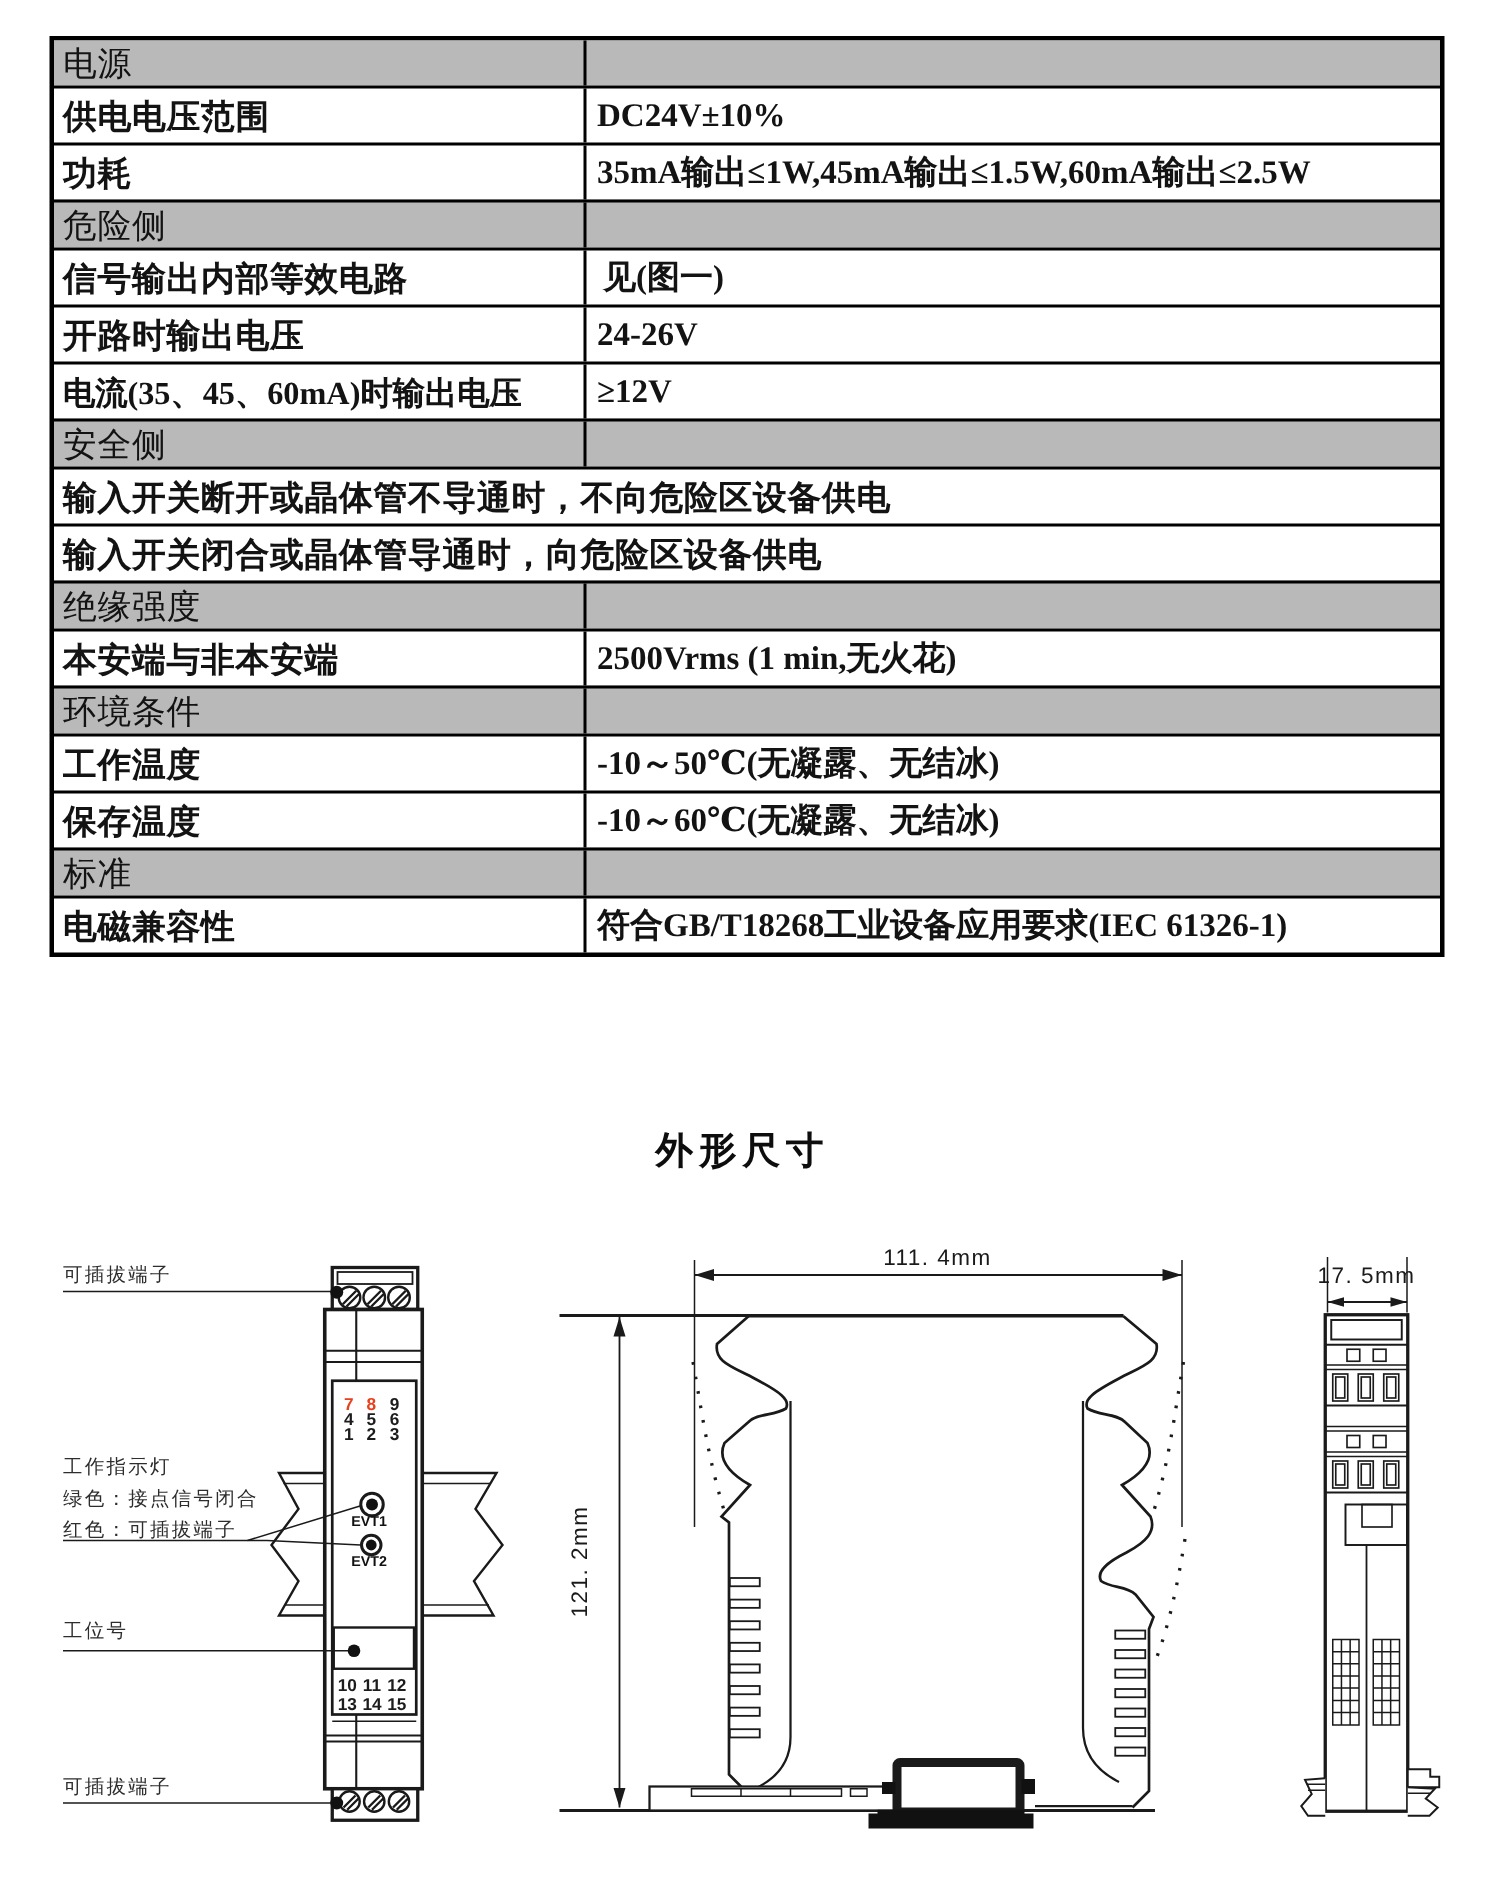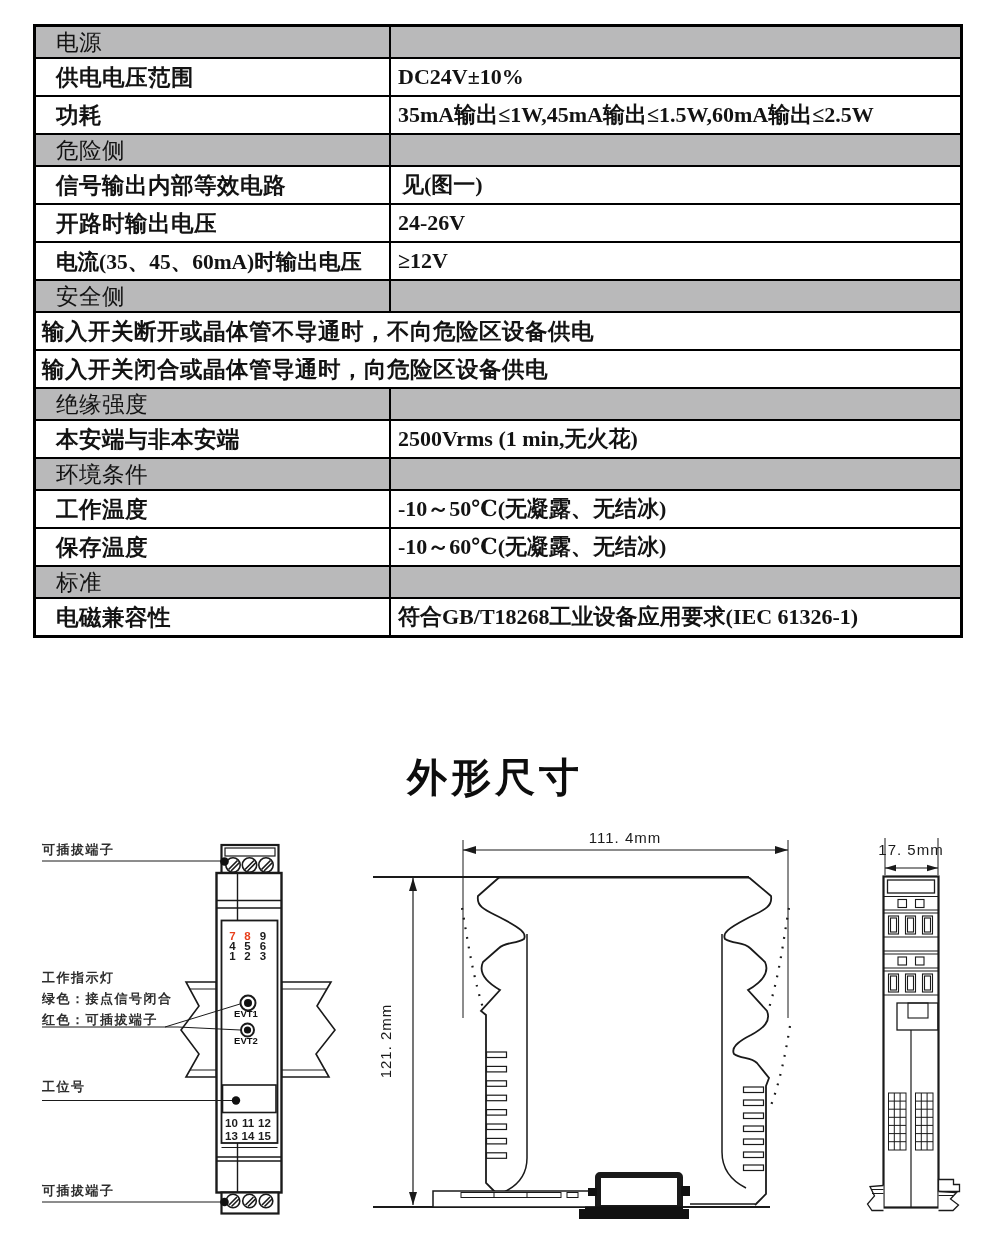--- a/index.html
+++ b/index.html
@@ -6,33 +6,33 @@
   .page{position:relative;width:990px;height:1257px;background:#ffffff;overflow:hidden;
         font-family:"Liberation Serif","DejaVu Serif",serif;}
   
   .spec-table{position:absolute;left:33px;top:24px;width:924px;border:3px solid #000;
               color:#131313;background:#fff;}
   .trow{display:flex;border-top:2px solid #000;}
   .trow:first-child{border-top:none;}
   .trow.sec{height:30px;background:#b9b9ba;}
   .trow.kv,.trow.full{height:36px;font-weight:bold;}
   .cell-l{flex:0 0 355px;width:355px;box-sizing:border-box;border-right:2px solid #000;
-          display:flex;align-items:center;padding-left:20px;font-size:22.5px;
+          display:flex;align-items:center;padding-left:6px;font-size:22.5px;
           letter-spacing:.5px;white-space:nowrap;overflow:hidden;}
   .cell-r{flex:1;display:flex;align-items:center;padding-left:7px;font-size:22px;
           white-space:nowrap;overflow:hidden;}
   .cell-f{flex:1;display:flex;align-items:center;padding-left:6px;font-size:22.5px;
           letter-spacing:.5px;white-space:nowrap;overflow:hidden;}
   
   .outline-title{position:absolute;left:0;top:750px;width:990px;text-align:center;
       font-family:"Liberation Sans","DejaVu Sans",sans-serif;font-weight:bold;
-      font-size:40px;letter-spacing:4px;color:#0d0d0d;}
+      font-size:25px;letter-spacing:4px;color:#0d0d0d;}
   .drawing-svg{position:absolute;left:0;top:0;width:990px;height:1257px;}
   .dlabel{position:absolute;font-family:"Liberation Sans","DejaVu Sans",sans-serif;
-      font-weight:bold;font-size:13px;letter-spacing:1.5px;color:#2d2d2d;white-space:nowrap;}
+      font-weight:normal;font-size:13px;letter-spacing:1.5px;color:#2d2d2d;white-space:nowrap;}
   .dim-text{font-family:"Liberation Sans","DejaVu Sans",sans-serif;font-size:15px;
       letter-spacing:1px;fill:#1a1a1a;}
   .num-text{font-family:"Liberation Sans","DejaVu Sans",sans-serif;font-weight:bold;
       font-size:11.5px;fill:#1c1c1c;}
   .num-red{fill:#e8401c;}
   .led-text{font-family:"Liberation Sans","DejaVu Sans",sans-serif;font-weight:bold;
       font-size:9.5px;fill:#111;}
 </style>
 </head>
 <body>

